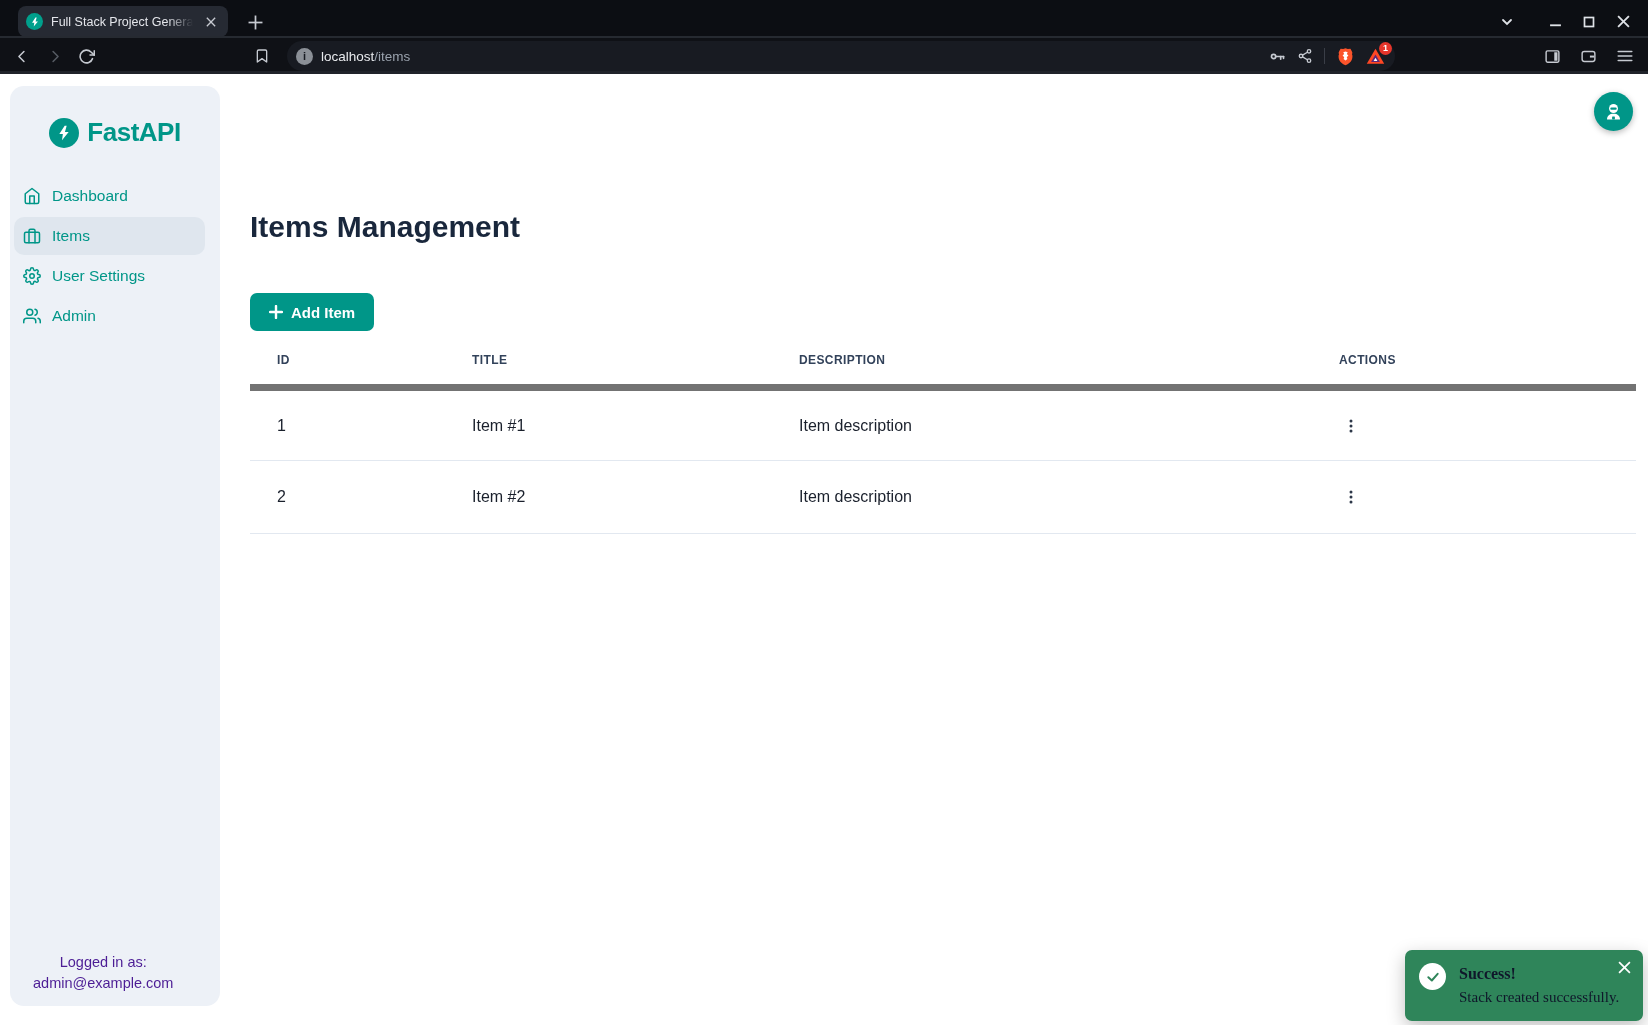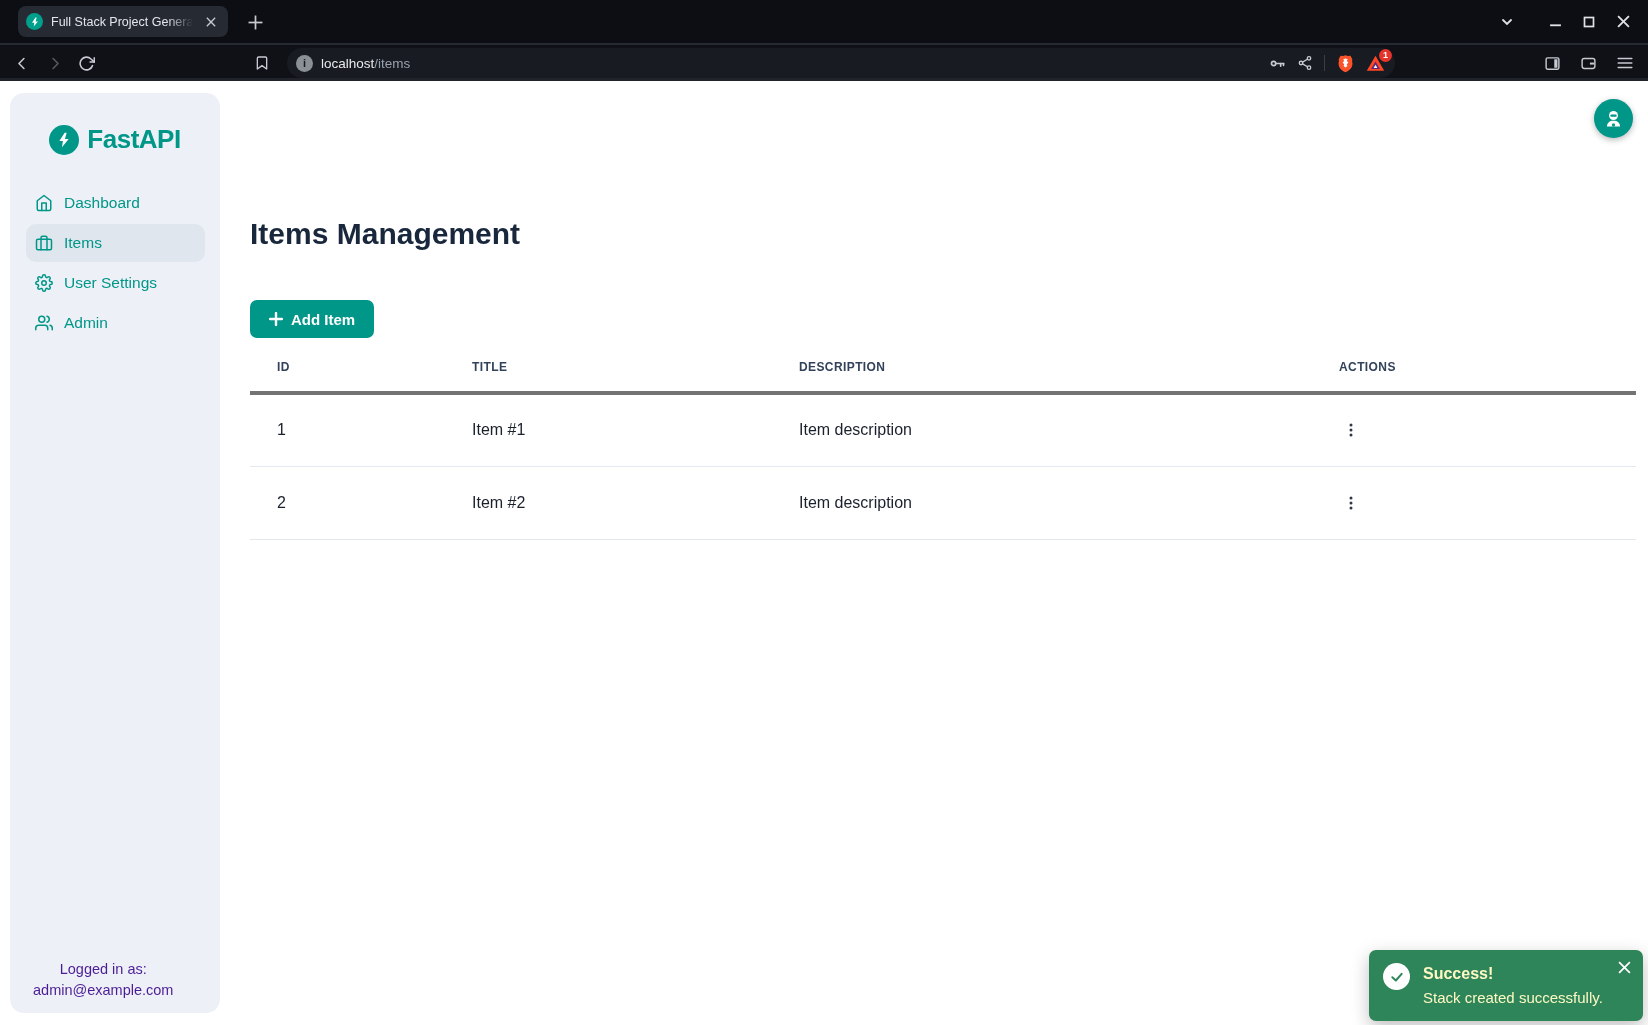--- a/index.html
+++ b/index.html
@@ -2,21 +2,21 @@
 <html><head>
 <meta charset="utf-8">
 <style>
   * { box-sizing: border-box; margin: 0; padding: 0; }
   html,body { width:1648px; height:1025px; overflow:hidden; }
   body { font-family:"Liberation Sans",sans-serif; background:#ffffff; position:relative; }
   svg { display:block; }
   button { font-family:inherit; }
 
   
-  .tabbar { position:relative; height:43px; background:#0c0e13; }
+  .tabbar { position:relative; height:36px; background:#0c0e13; }
   .tab { position:absolute; left:18px; top:6px; width:210px; height:31px; background:#262a33;
          border-radius:8px; display:flex; align-items:center; padding:0 8px; cursor:pointer; }
   .tab-favicon { width:17px; height:17px; border-radius:50%; background:#00a08c; flex:none;
                  display:flex; align-items:center; justify-content:center; margin-right:8px; }
   .tab-title { font-size:12.5px; color:#e4e6eb; white-space:nowrap; overflow:hidden; width:142px; position:relative; }
   .tab-title::after { content:""; position:absolute; right:0; top:0; bottom:0; width:26px;
                       background:linear-gradient(90deg, rgba(38,42,51,0), #262a33); }
   .tab-close { margin-left:auto; background:none; border:none; cursor:pointer; color:#c7cad1;
                width:18px; height:18px; display:flex; align-items:center; justify-content:center; border-radius:50%; }
   .newtab { position:absolute; left:243px; top:10px; width:24px; height:24px; background:none; border:none;
@@ -52,49 +52,49 @@
 
   
   .content { position:relative; height:944px; background:#ffffff; }
 
   .sidebar { position:absolute; left:10px; top:12px; width:210px; height:920px;
              background:#edf1f7; border-radius:14px; }
   .logo { position:absolute; top:31px; left:0; right:0; display:flex; align-items:center; justify-content:center; gap:8px; }
   .logo-mark { width:30px; height:30px; border-radius:50%; background:#009688;
                display:flex; align-items:center; justify-content:center; }
   .logo-text { font-size:26px; font-weight:600; color:#009688; letter-spacing:-0.5px; }
-  .nav { position:absolute; top:91px; left:16px; right:15px;text-align:right; }
+  .nav { position:absolute; top:91px; left:4px; right:15px;text-align:right; }
   .nav-item { height:38px; margin-bottom:2px; display:flex; align-items:center; gap:11px;
               padding-left:9px; border-radius:10px; color:#009688; font-size:15.5px; cursor:pointer; }
   .nav-item.active { background:#dfe6ee; }
   .nav-label { white-space:nowrap; }
   .sidebar-footer { position:absolute; left:23px; bottom:12px; color:#4c1d95; font-size:14.5px; line-height:21px;text-align:center; }
 
   .page-title { position:absolute; left:250px; top:124px; font-size:30px; font-weight:700; color:#19273c;margin-top:12px; }
 
   .add-btn { position:absolute; left:250px; top:200px; height:38px; padding:0 19px;
              background:#009688; border:none; border-radius:7px; color:#fff;
              font-size:15px; font-weight:700; display:flex; align-items:center; gap:8px; cursor:pointer;margin-top:19px; }
 
   .table-wrap { position:absolute; left:250px; top:277px; right:12px; }
   table { width:100%; border-collapse:collapse; }
   th { text-align:left; font-size:12px; font-weight:700; color:#32425a; letter-spacing:0.4px;
-       padding:2px 0 17px 0; border-bottom:4px solid #737373; }
+       padding:2px 0 17px 0; border-bottom:7px solid #737373; }
   th.col-id, td.col-id { padding-left:27px; }
   th.col-actions, td.col-actions { padding-left:18px; }
   td { height:73px; font-size:16px; color:#1a202c; border-bottom:1px solid #e2e8f0; }
   .kebab-btn { background:none; border:none; cursor:pointer; padding:4px; display:flex; }
 
   .avatar-btn { position:absolute; left:1594px; top:18px; width:39px; height:39px; border-radius:50%;
                 background:#009688; border:none; cursor:pointer; box-shadow:0 2px 6px rgba(0,0,0,0.28);
                 display:flex; align-items:center; justify-content:center; }
 
   
-  .toast { position:absolute; right:5px; bottom:4px; width:274px; height:71px; background:#2f855a;
-           border-radius:7px; color:#fef9c3; box-shadow:0 6px 18px rgba(0,0,0,0.25); }
+  .toast { position:absolute; right:5px; bottom:4px; width:238px; height:71px; background:#2f855a;
+           border-radius:7px; color:#0f172a; box-shadow:0 6px 18px rgba(0,0,0,0.25);font-family:Liberation Serif, serif; }
   .toast-icon { position:absolute; left:14px; top:13px; width:27px; height:27px; border-radius:50%;
                 background:#fff; display:flex; align-items:center; justify-content:center; }
   .toast-title { position:absolute; left:54px; top:15px; font-size:16px; font-weight:700; }
   .toast-msg { position:absolute; left:54px; top:39px; font-size:15px; }
   .toast-close { position:absolute; right:10px; top:9px; background:none; border:none; color:#fff;
                  cursor:pointer; padding:2px; display:flex; }
 </style>
 </head>
 <body>
 

